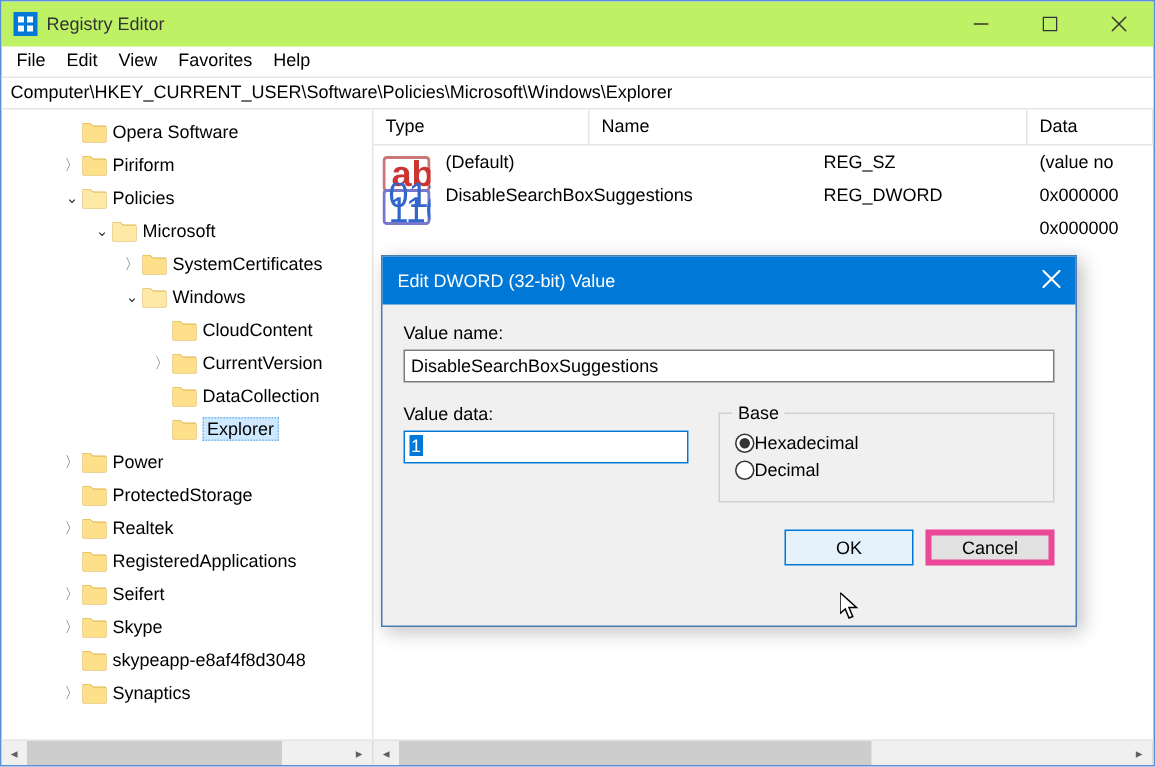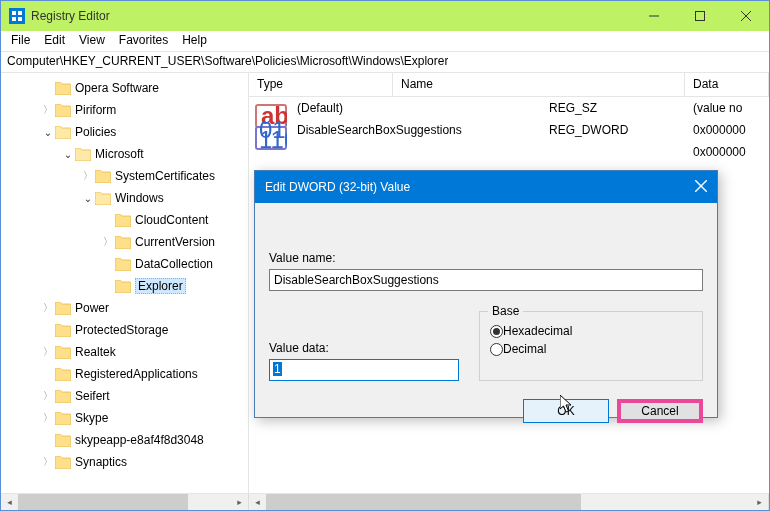--- a/index.html
+++ b/index.html
@@ -53,21 +53,21 @@
 .hscroll .seg { border-right: 1px solid #dcdcdc; display: flex; }
 .hscroll .arrow { width: 17px; display: flex; align-items: center; justify-content: center; color: #606060; font-size: 9px; }
 .hscroll .track { flex: 1; background: #f0f0f0; position: relative; }
 .hscroll .thumb { position: absolute; top: 0; bottom: 0; background: #cdcdcd; }
 
 .dialog { position: absolute; left: 253px; top: 169px; width: 464px; height: 248px; background: #f0f0f0; border: 1px solid #4a7bb5; box-shadow: 3px 3px 12px rgba(0,0,0,0.25); }
 .dlg-title { height: 30px; background: #0078d7; color: #ffffff; display: flex; align-items: center; padding: 16px 10px; font-size: 12px; }
 .dlg-title .t { flex: 1; }
 .dlg-title .x { width: 40px; text-align: right; }
 .dlg-body { padding: 12px 14px; }
-.dlg-body label { display: block; margin-bottom: 4px; color: #000; margin-top: 36px; }
+.dlg-body label { display: block; margin-bottom: 4px; color: #000; }
 .dlg-body input[type=text] { width: 100%; border: 1px solid #7a7a7a; padding: 3px 4px; background: #fff; font-size: 12px; height: 22px; }
 .row2 { display: flex; gap: 20px; margin-top: 14px; }
 .vdata { flex: 0 0 190px; }
 .vdata .sel-text { display:inline-block; background:#0078d7; color:#fff; padding:0 1px; }
 .base { flex: 1; border: 1px solid #d0d0d0; padding: 8px 10px 10px 10px; position: relative; margin-top: 6px; }
 .base .legend { position: absolute; top: -8px; left: 8px; background: #f0f0f0; padding: 0 4px; }
 .radio { display: flex; align-items: center; gap: 0; margin: 4px 0; }
 .radio .dot { width: 13px; height: 13px; border: 1px solid #333; border-radius: 50%; display: flex; align-items: center; justify-content: center; background: #fff; }
 .radio .dot.on::after { content: ""; width: 7px; height: 7px; background: #333; border-radius: 50%; }
 .dlg-buttons { display: flex; justify-content: flex-end; gap: 8px; padding: 6px 14px 0 14px; }

